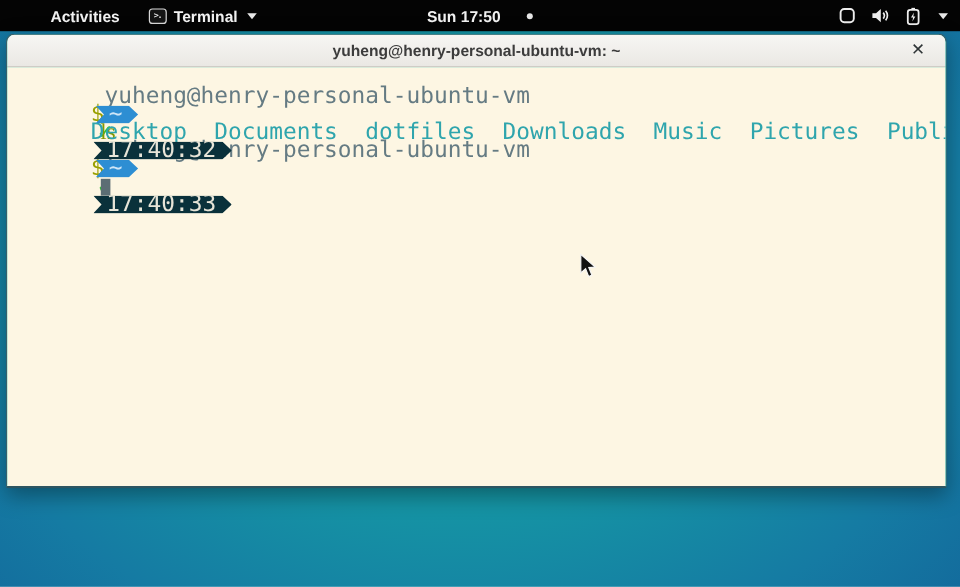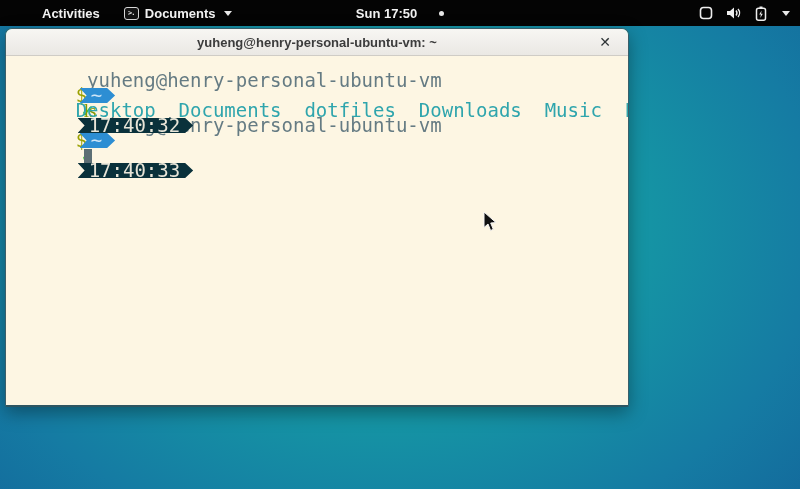--- a/index.html
+++ b/index.html
@@ -32,21 +32,21 @@
     position:absolute; left:0; right:0; top:0; height:26px;
     display:flex; align-items:center; justify-content:center; gap:6px; pointer-events:none;
   }
   .clock-area .inner { pointer-events:auto; display:flex; align-items:center; gap:22px; cursor:pointer; }
   .notif-dot { width:5px; height:5px; border-radius:50%; background:#e6e6e6; }
   .status-icons { margin-left:auto; margin-right:10px; display:flex; align-items:center; gap:13px; cursor:pointer; }
   .status-icons svg { display:block; }
 
   
   .window {
-    position:absolute; left:5px; top:28px; width:624px; height:379px;
+    position:absolute; left:5px; top:28px; width:784px; height:379px;
     border:1px solid #3a5f6a; border-bottom:2px solid #2d5561;
     border-radius:7px 7px 2px 2px;
     box-shadow:0 6px 18px rgba(0,0,0,.35);
     overflow:hidden; background:#5eead4;
   }
   .titlebar {
     height:27px; background:linear-gradient(#f7f6f3,#eae8e4);
     border-bottom:1px solid #cfccc6;
     display:flex; align-items:center; position:relative;
   }
@@ -89,21 +89,21 @@
   .mouse-cursor { position:absolute; left:483px; top:211px; pointer-events:none; }
 </style>
 </head>
 <body>
 
 <div class="top-panel">
   <div class="activities">Activities</div>
 
   <div class="app-indicator">
     <div class="term-icon">&gt;.</div>
-    <span>Documents</span>
+    <span>Terminal</span>
     <span class="chevron-down"></span>
   </div>
 
   <div class="clock-area">
     <div class="inner">
       <span>Sun 17:50</span>
       <span class="notif-dot"></span>
     </div>
   </div>
 

